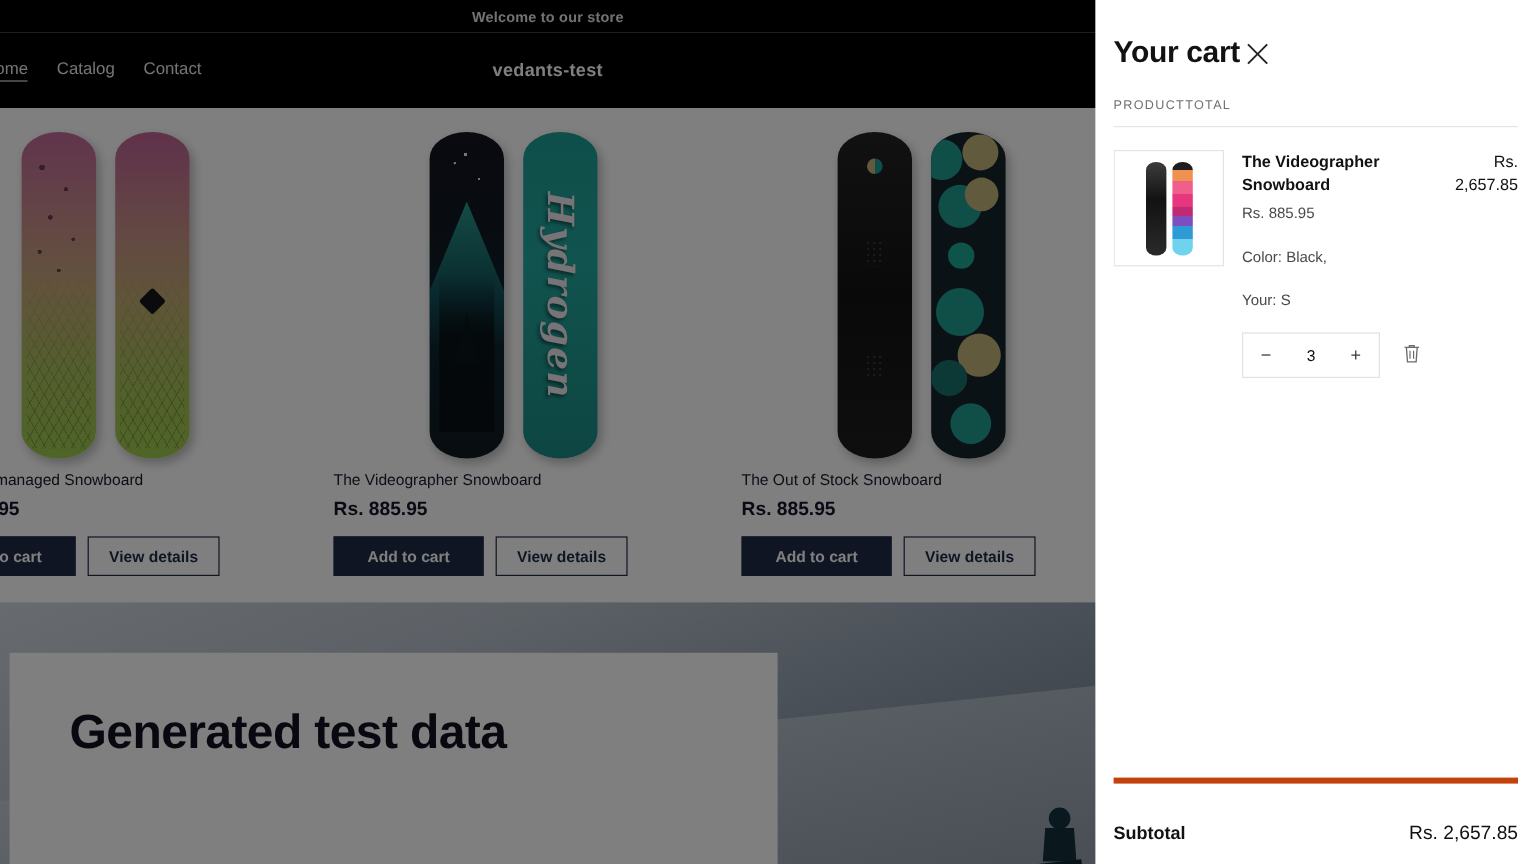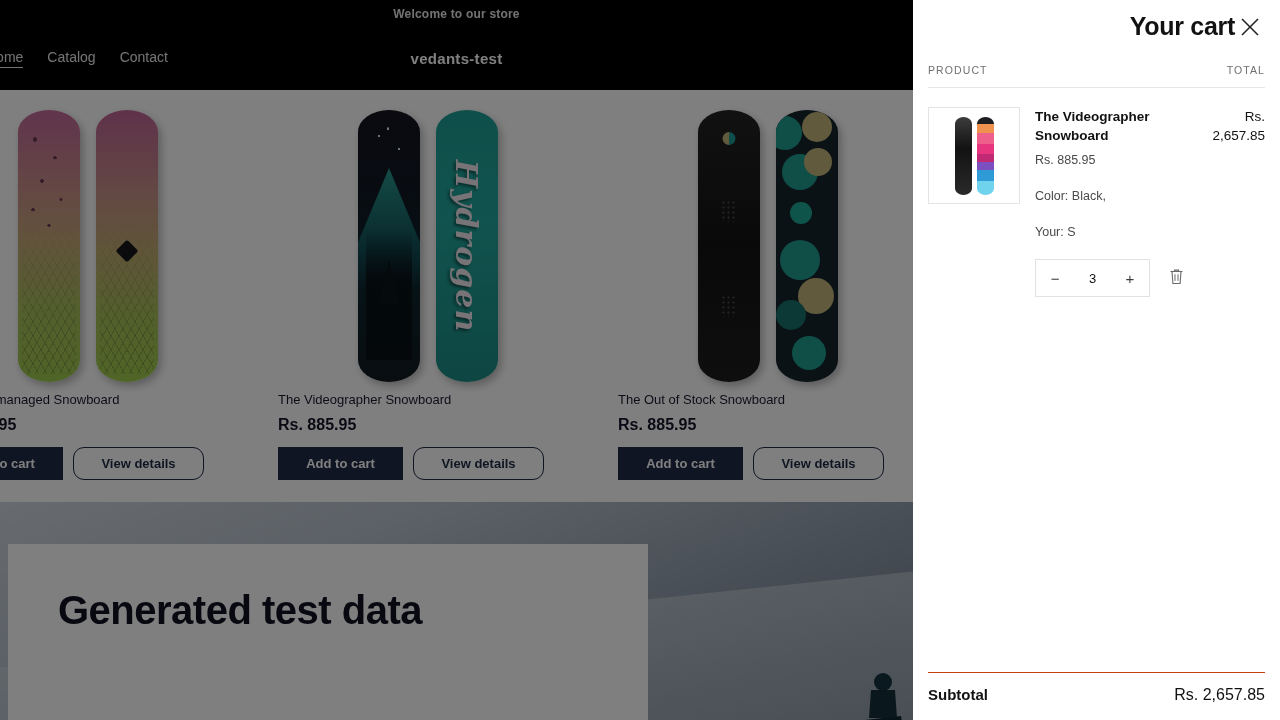--- a/index.html
+++ b/index.html
@@ -156,21 +156,21 @@
   .p-title { font-size: 13px; color: #1a1a2e; margin-bottom: 9px; }
   .p-price { font-size: 16px; font-weight: bold; color: #14142a; margin-bottom: 13px; }
   .p-actions { display: flex; gap: 10px; }
   .btn {
     height: 33px; border: 1px solid #1e2a44;
     font-size: 13px; font-weight: bold;
     display: flex; align-items: center; justify-content: center;
     cursor: pointer;
   }
   .btn-primary { background: #1e2a44; color: #ffffff; width: 125px; }
-  .btn-outline { background: transparent; color: #1e2a44; width: 131px; border-radius: 11px; }
+  .btn-outline { background: transparent; color: #1e2a44; width: 110px; }
 
   
   .hero {
     position: relative;
     height: 218px;
     background:
       linear-gradient(160deg,#cfd6de 0%, #b9c2cd 30%, #9aa6b4 55%, #7d8a99 80%, #6d7886 100%);
     overflow: hidden;
   }
   .hero .slope {
@@ -205,31 +205,31 @@
   
   .cart {
     position: absolute; right: 0; top: 0;
     width: 367px; height: 720px;
     background: #ffffff;
     z-index: 60;
     display: flex; flex-direction: column;
     padding: 0 15px;
   }
   .cart-head {
-    display: flex; align-items: flex-start; justify-content: flex-end;
-    padding: 12px 0 0 0;
+    display: flex; align-items: flex-start; justify-content: flex-start;
+    padding: 30px 0 0 0;
   }
   .cart-title { font-size: 25px; font-weight: bold; color: #121212; letter-spacing: -.3px; }
   .close-btn {
     width: 30px; height: 30px; cursor: pointer;
     display:flex; align-items:center; justify-content:center;
     background:none; border:none;
   }
   .cart-cols {
-    display: flex; justify-content: space-between;
+    display: flex; justify-content: flex-start;
     font-size: 10.5px; letter-spacing: 1.1px; color: #6f6f6f;
     padding: 22px 0 11px 0;
     border-bottom: 1px solid #e6e6e6;
   }
   .cart-items { flex: 1 1 auto; overflow: hidden; padding-top: 19px; }
   .cart-item { display: flex; gap: 15px; }
   .thumb {
     width: 92px; height: 97px; border: 1px solid #e4e4e4;
     background:#fff; flex: 0 0 92px;
     display:flex; align-items:center; justify-content:center; gap:5px;
@@ -260,21 +260,21 @@
     font-size: 15px; color: #3a3a3a; height: 100%;
   }
   .qty-val {
     flex: 1 1 auto; text-align: center; font-size: 13px; color: #121212;
   }
   .trash-btn { background:none; border:none; cursor:pointer; padding:2px; }
   .item-total {
     font-size: 13.5px; color: #121212; text-align: right;
     width: 64px; flex: 0 0 64px; line-height: 1.42;
   }
-  .cart-foot { border-top: 1px solid #c2410c; padding: 13px 0 16px 0; }
+  .cart-foot { border-top: 5px solid #c2410c; padding: 33px 0 16px 0; }
   .subtotal-row {
     display: flex; justify-content: space-between; align-items: baseline;
   }
   .subtotal-label { font-size: 15px; font-weight: bold; color: #121212; }
   .subtotal-value { font-size: 16px; color: #121212; }
   .tax-note { font-size: 12px; color: #4a4a4a; margin-top: 11px; }
   .checkout-btn {
     margin-top: 14px; width: 100%; height: 46px;
     background: #121212; color: #ffffff;
     border: none; cursor: pointer;

